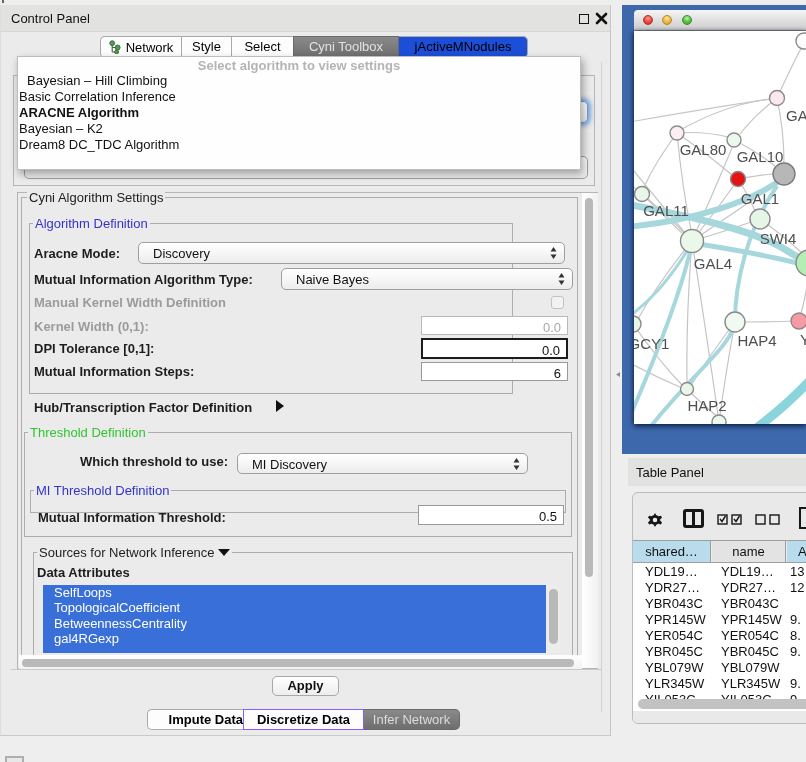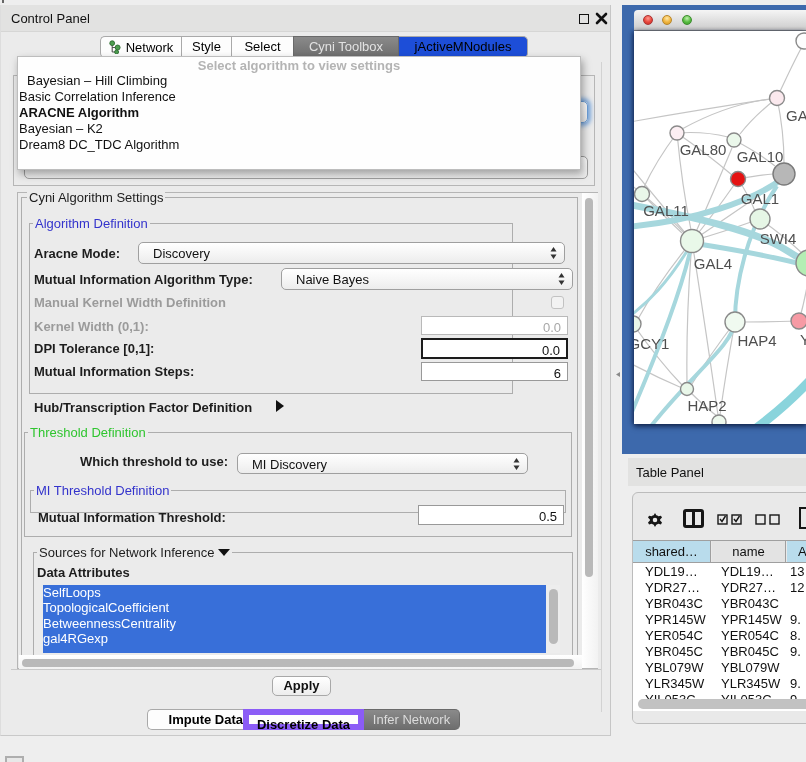--- a/index.html
+++ b/index.html
@@ -103,40 +103,40 @@
         </div>
       <div class="gbox" style="left:12px;top:302px;width:536px;height:23px;padding-left:40px;">
         <span class="gtitle" style="left:3px;color:#3333cc;">MI Threshold Definition</span>
       </div>
       <div class="abs b13" style="left:20px;top:322px;">Mutual Information Threshold:</div>
       <div class="nfield" style="left:400px;top:317px;width:146px;height:20px;border:1px solid #999999;">0.5</div>
       <div class="gbox" style="left:15px;top:364px;width:540px;height:290px;">
         <span class="gtitle" style="left:3px;color:#1d1d1d;">Sources for Network Inference <span style="display:inline-block;width:0;height:0;border-top:7px solid #111;border-left:6px solid transparent;border-right:6px solid transparent;vertical-align:1px;"></span></span>
       </div>
       <div class="abs b13" style="left:19px;top:377px;">Data Attributes</div>
-      <div class="abs" style="left:25px;top:397px;width:503px;height:68px;background:#386fd9;color:#ffffff;font-size:13px;line-height:15.4px;padding-left:0;overflow:hidden;">
+      <div class="abs" style="left:25px;top:397px;width:503px;height:68px;background:#386fd9;color:#ffffff;font-size:13px;line-height:15.4px;padding-left:11px;overflow:hidden;">
         SelfLoops<br>TopologicalCoefficient<br>BetweennessCentrality<br>gal4RGexp
       </div>
       <div class="abs" style="left:528px;top:397px;width:14px;height:68px;background:#ededed;"></div>
       <div class="abs" style="left:531px;top:401px;width:9px;height:55px;background:#b9b9b9;border-radius:4.5px;"></div>
     </div>
   </div>
 
   <div class="abs" style="left:581px;top:188px;width:16px;height:475px;background:linear-gradient(90deg,#ffffff,#f2f2f2);"></div>
   <div class="abs" style="left:584px;top:193px;width:8px;height:379px;background:#b9b9b9;border-radius:4px;"></div>
 
   <div class="abs" style="left:18px;top:650px;width:563px;height:14px;background:linear-gradient(#ffffff,#f2f2f2);"></div>
   <div class="abs" style="left:21px;top:654px;width:552px;height:8px;background:#b9b9b9;border-radius:4px;"></div>
 
   <div class="abs" style="left:10px;top:664px;width:590px;height:1px;background:#c9c9c9;"></div>
-  <div class="abs" style="left:271px;top:671px;width:59px;height:20px;background:linear-gradient(#ffffff,#ededed);border:1px solid #a8a8a8;border-radius:5px;text-align:center;line-height:18px;font-size:13px;font-weight:bold;color:#111;">Apply</div>
+  <div class="abs" style="left:271px;top:671px;width:67px;height:20px;background:linear-gradient(#ffffff,#ededed);border:1px solid #a8a8a8;border-radius:5px;text-align:center;line-height:18px;font-size:13px;font-weight:bold;color:#111;">Apply</div>
 
   <div class="abs" style="left:146px;top:704px;height:21px;display:flex;font-size:13px;font-weight:bold;">
     <div style="width:96px;background:#fdfdfd;border:1px solid #a9a9a9;border-right:none;border-radius:5px 0 0 5px;text-align:right;line-height:19px;">Impute Data</div>
-    <div style="width:121px;background:#fdfdfd;border:6px solid #8b5cf6;text-align:center;line-height:19px;">Discretize Data</div>
+    <div style="width:121px;background:#fdfdfd;border:1px solid #8b5cf6;text-align:center;line-height:19px;">Discretize Data</div>
     <div style="width:96px;background:linear-gradient(#8a8a8a,#6e6e6e);border:1px solid #6a6a6a;border-left:none;border-radius:0 5px 5px 0;text-align:center;line-height:19px;color:#dcdcdc;font-weight:normal;">Infer Network</div>
   </div>
 </div>
 
 <div class="abs" style="left:616px;top:372px;width:4px;height:5px;background:#8a8a8a;clip-path:polygon(0 50%,100% 0,100% 100%);"></div>
 
 <div class="abs" style="left:5px;top:756px;width:19px;height:10px;border:2px solid #aeaeae;background:#e8e8e8;"></div>
 
 <div class="abs" style="left:622px;top:5px;width:184px;height:449px;background:#3d69ac;"></div>
 <div class="abs" style="left:634px;top:10px;width:172px;height:21px;background:linear-gradient(#f5f5f5,#cccccc);border-bottom:1px solid #8a8a8a;border-radius:4px 0 0 0;">

